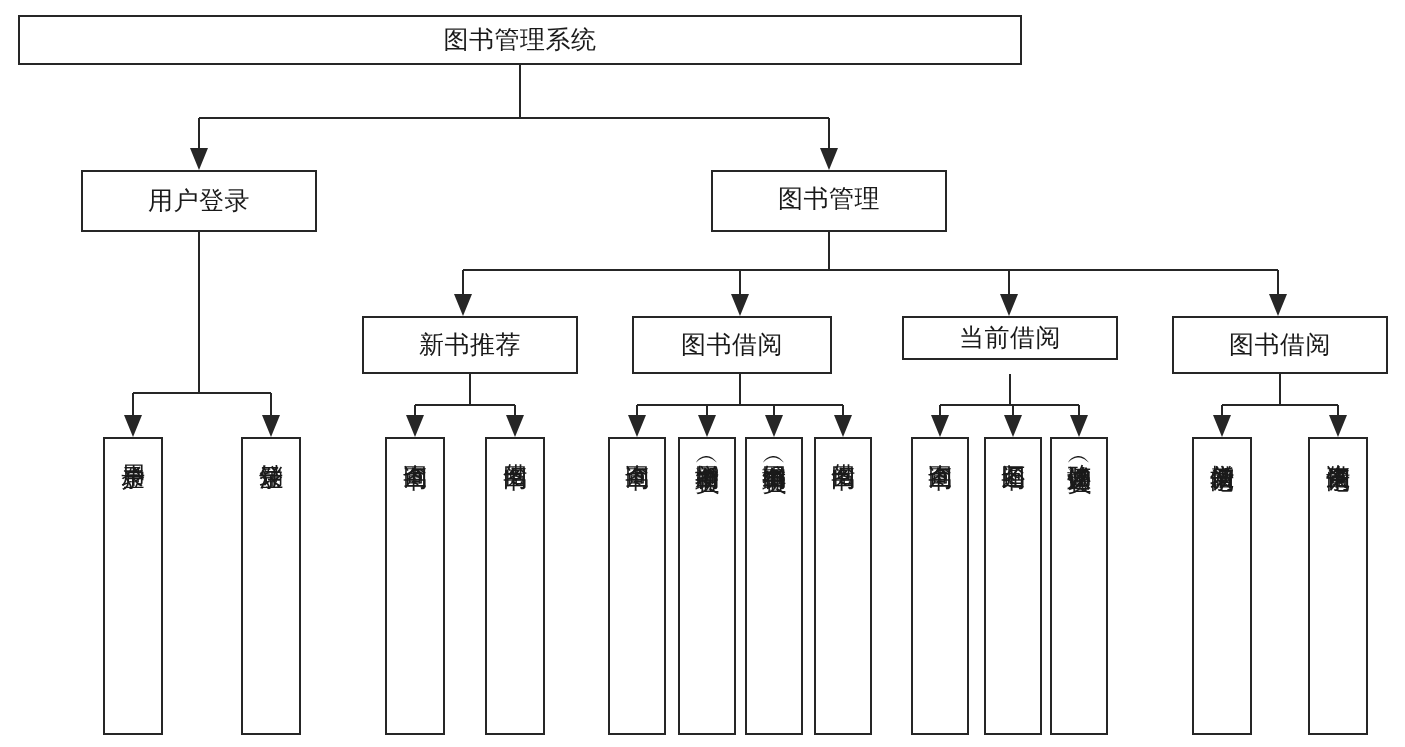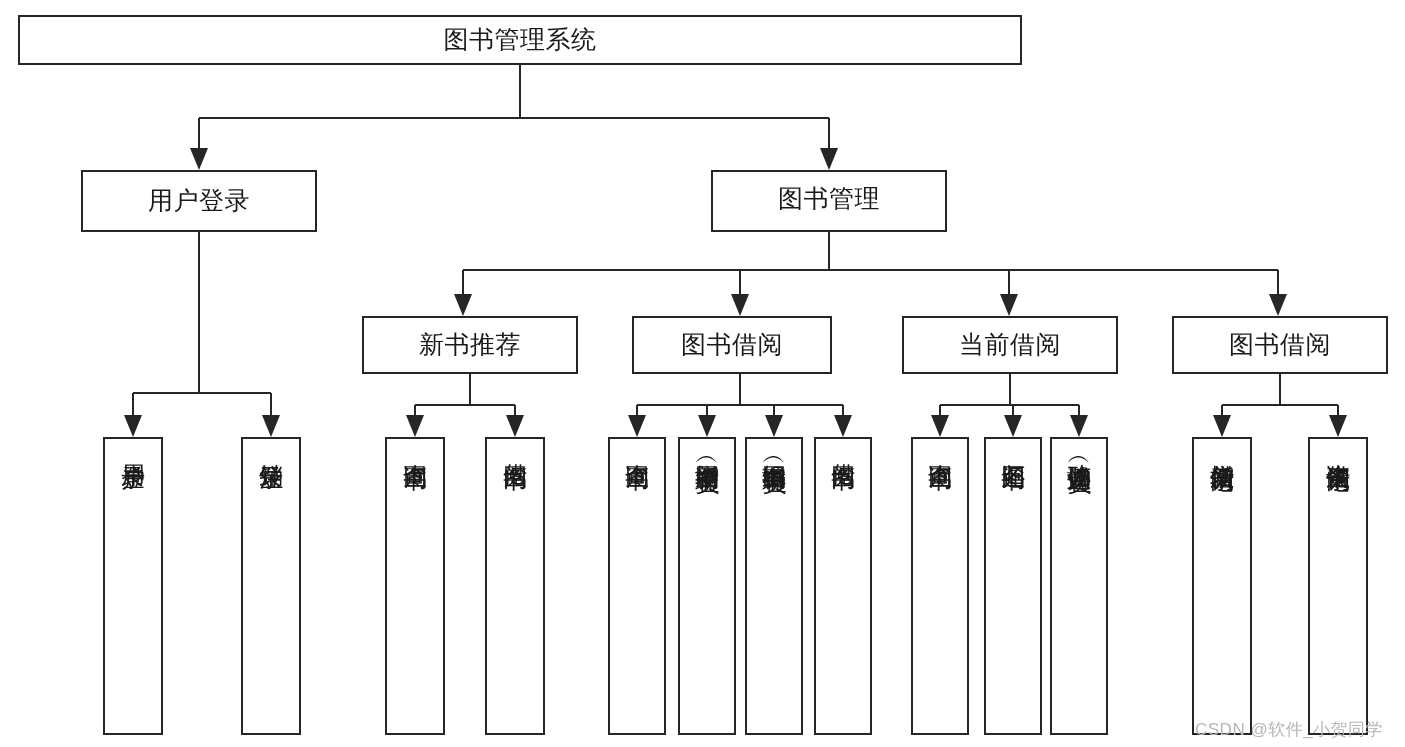--- a/index.html
+++ b/index.html
@@ -137,21 +137,21 @@
       </div>
       <div class="node-box" style="left: 711px; top: 170px; width: 236px; height: 62px; font-family: Liberation Mono, monospace;">
         <span class="node-label-h">图书管理</span>
       </div>
       <div class="node-box" style="left: 362px; top: 316px; width: 216px; height: 58px;">
         <span class="node-label-h">新书推荐</span>
       </div>
       <div class="node-box" style="left: 632px; top: 316px; width: 200px; height: 58px;">
         <span class="node-label-h">图书借阅</span>
       </div>
-      <div class="node-box" style="left: 902px; top: 316px; width: 216px; height: 58px;">
+      <div class="node-box" style="left: 902px; top: 316px; width: 216px; height: 44px;">
         <span class="node-label-h">当前借阅</span>
       </div>
       <div class="node-box" style="left: 1172px; top: 316px; width: 216px; height: 58px;">
         <span class="node-label-h">图书借阅</span>
       </div>
       <div class="node-box leaf" style="left: 103px; top: 437px; width: 60px; height: 298px;">
         <span class="node-label-v">用户登录</span>
       </div>
       <div class="node-box leaf" style="left: 241px; top: 437px; width: 60px; height: 298px;">
         <span class="node-label-v">注销登录</span>
@@ -184,14 +184,13 @@
         <span class="node-label-v">确认归还（管理员）</span>
       </div>
       <div class="node-box leaf" style="left: 1192px; top: 437px; width: 60px; height: 298px;">
         <span class="node-label-v">新增借阅记录</span>
       </div>
       <div class="node-box leaf" style="left: 1308px; top: 437px; width: 60px; height: 298px;">
         <span class="node-label-v">查询借阅记录</span>
       </div>
     </div>
 
-  <div class="watermark" id="watermark" style="left: 1195px; top: 718px;">CSDN @软件_小贺同学</div>
 </div>
 
 </body></html>

